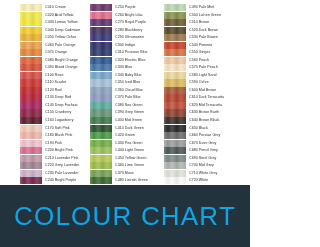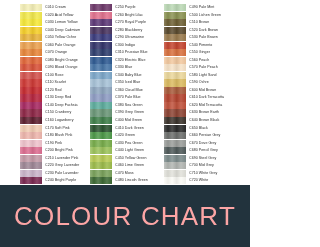--- a/index.html
+++ b/index.html
@@ -81,21 +81,21 @@
     left: 0;
     top: 185px;
     width: 250px;
     height: 62px;
     background: #22333d;
     display: flex;
     align-items: center;
     justify-content: center;
   }
   #footer-title {
-    color: #fca5a5;
+    color: #0ea5e9;
     font-size: 26px;
     letter-spacing: 1.2px;
     font-weight: 400;
     font-family: "Liberation Sans", sans-serif;
     white-space: nowrap;
   }
 </style>
 </head>
 <body>
 

